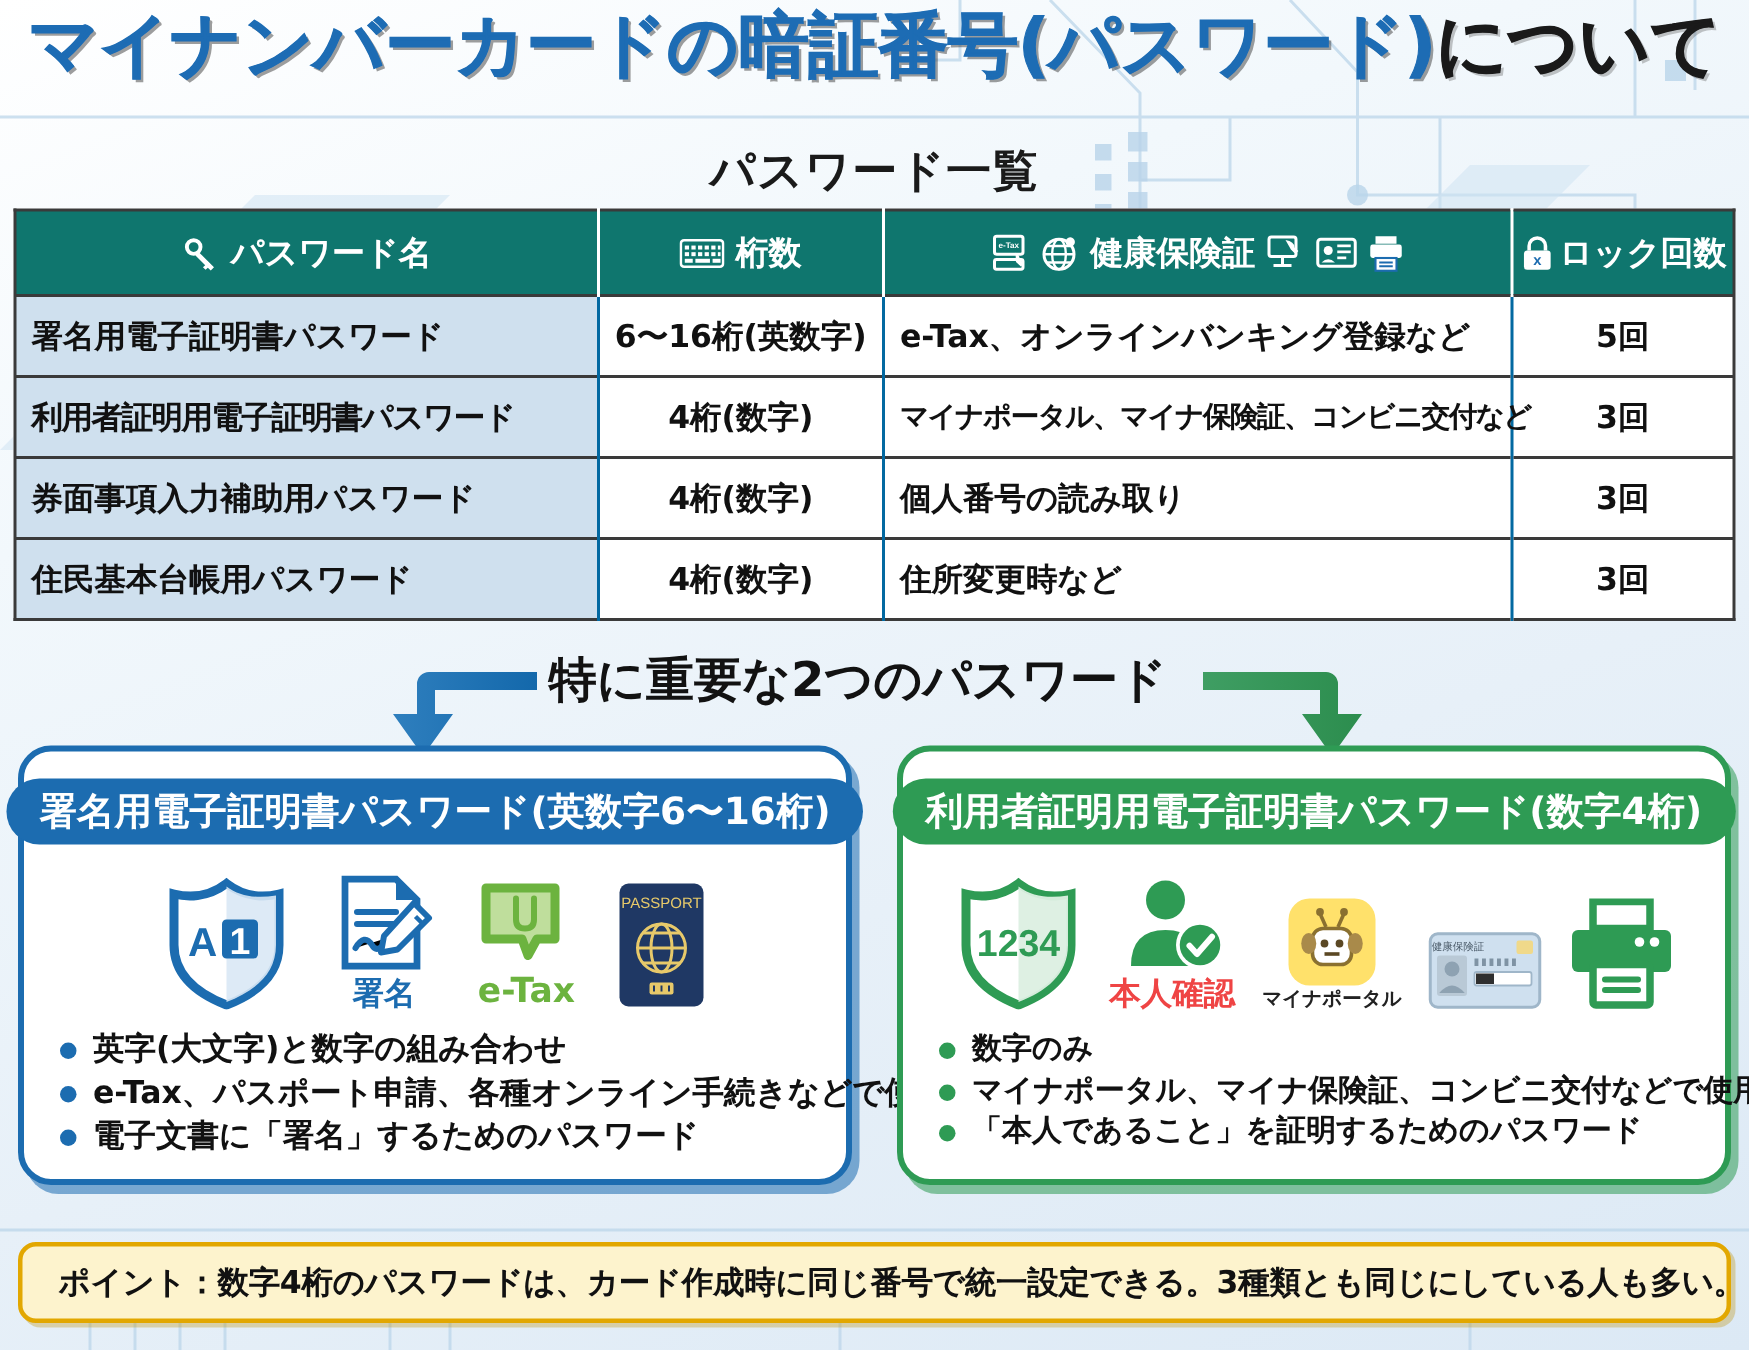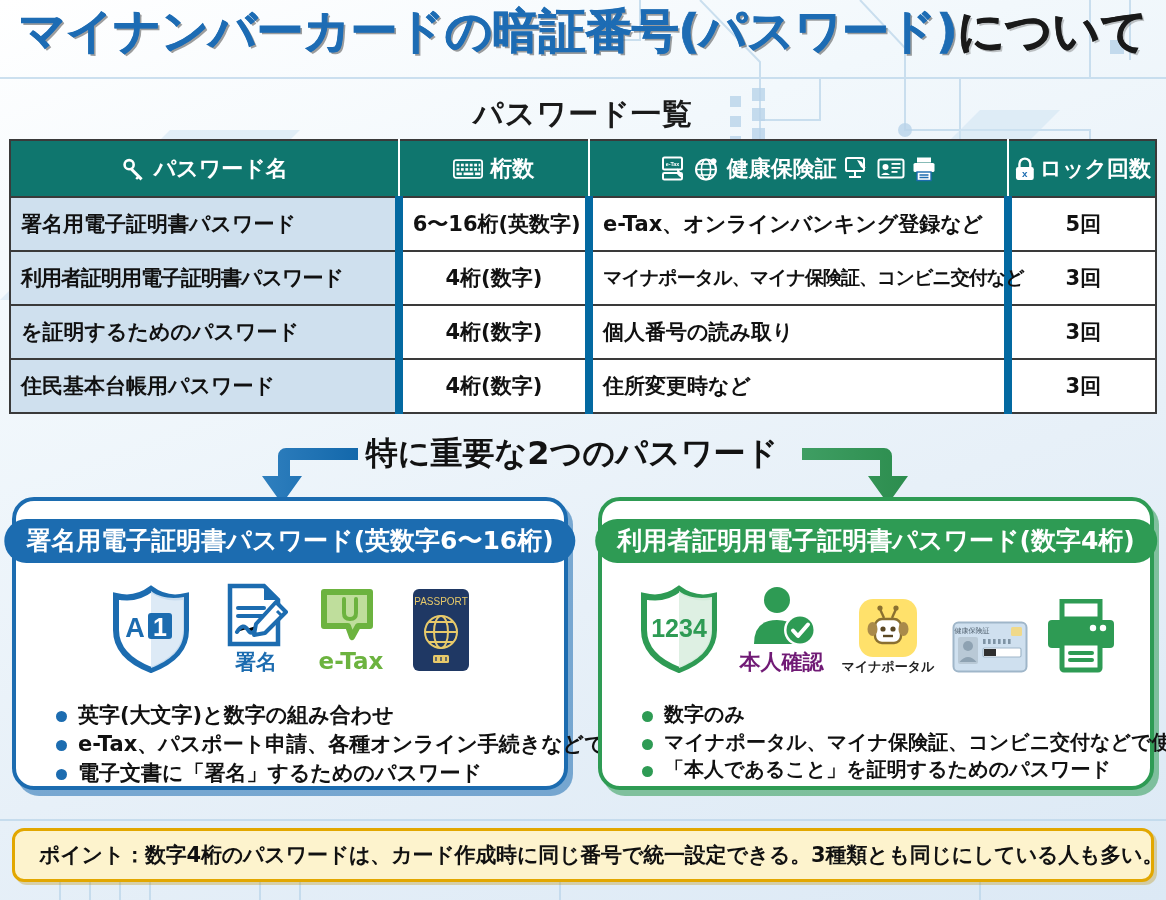--- a/index.html
+++ b/index.html
@@ -51,21 +51,21 @@
     border-right:2px solid #ffffff;
     vertical-align:middle;
     padding:0 4px;
     white-space:nowrap;
   }
   .tbl th:last-child{border-right:none;}
   .th-in{display:flex;align-items:center;justify-content:center;gap:7px;}
   .tbl td{
     height:52px;
     border-top:2px solid #3a3a3a;
-    border-right:8px solid #0369a1;
+    border-right:2px solid #0369a1;
     font-size:21px;font-weight:bold;color:#111;
     vertical-align:middle;
     padding:0 10px;
     white-space:nowrap;
     background:#fff;
   }
   .tbl td:last-child{border-right:none;margin-left:48px;}
   .tbl td.c-name{background:#cfe0ee;text-align:left;font-size:21px;}
   .tbl td.c-len{text-align:center;}
   .tbl td.c-use{text-align:left;}
@@ -102,40 +102,40 @@
   .panel.right .pill{background:#2e9b54;}
 
   .icons{
     position:absolute;left:0;top:72px;width:100%;height:100px;
     display:flex;align-items:flex-end;justify-content:center;gap:26px;
   }
   .icon-cell{display:flex;flex-direction:column;align-items:center;justify-content:flex-end;}
   .icon-cap{font-size:17px;font-weight:bold;margin-top:2px;line-height:1;}
   .icon-cap.blue{color:#1c6cb0;font-size:21px;}
   .icon-cap.etax{color:#6cb33f;font-size:23px;}
-  .icon-cap.green{color:#701a75;font-size:21px;text-align:right;}
+  .icon-cap.green{color:#ef4444;font-size:21px;text-align:right;}
   .icon-cap.sm{font-size:13px;color:#222;font-weight:bold;}
 
   .bullets{
     position:absolute;left:22px;right:14px;top:184px;
   }
   .bullets li{
     list-style:none;
     font-size:21px;font-weight:bold;color:#111;
     line-height:1.38;
     position:relative;padding-left:24px;
     white-space:nowrap;
   }
   .bullets li::before{
     content:"";position:absolute;left:2px;top:10px;
     width:11px;height:11px;border-radius:50%;
   }
   .panel.left .bullets li::before{background:#1c6cb0;}
   .panel.right .bullets li::before{background:#2e9b54;}
-  .bullets{padding:0;margin:16px;}
+  .bullets{padding:0;margin:0;}
   .panel.right .bullets li{font-size:20px;}
 
   
   .point{
     position:absolute;left:12px;top:828px;width:1142px;height:54px;
     box-sizing:border-box;
     background:#fdf3cd;
     border:3px solid #e2a700;
     border-radius:12px;
     display:flex;align-items:center;gap:10px;
@@ -308,21 +308,21 @@
         <td class="c-use">e-Tax、オンラインバンキング登録など</td>
         <td class="c-lock">5回</td>
       </tr>
       <tr>
         <td class="c-name sq">利用者証明用電子証明書パスワード</td>
         <td class="c-len">4桁(数字)</td>
         <td class="c-use sq" style="font-size:19px">マイナポータル、マイナ保険証、コンビニ交付など</td>
         <td class="c-lock">3回</td>
       </tr>
       <tr>
-        <td class="c-name">を証明するためのパスワード</td>
+        <td class="c-name">券面事項入力補助用パスワード</td>
         <td class="c-len">4桁(数字)</td>
         <td class="c-use">個人番号の読み取り</td>
         <td class="c-lock">3回</td>
       </tr>
       <tr>
         <td class="c-name">住民基本台帳用パスワード</td>
         <td class="c-len">4桁(数字)</td>
         <td class="c-use">住所変更時など</td>
         <td class="c-lock">3回</td>
       </tr>

